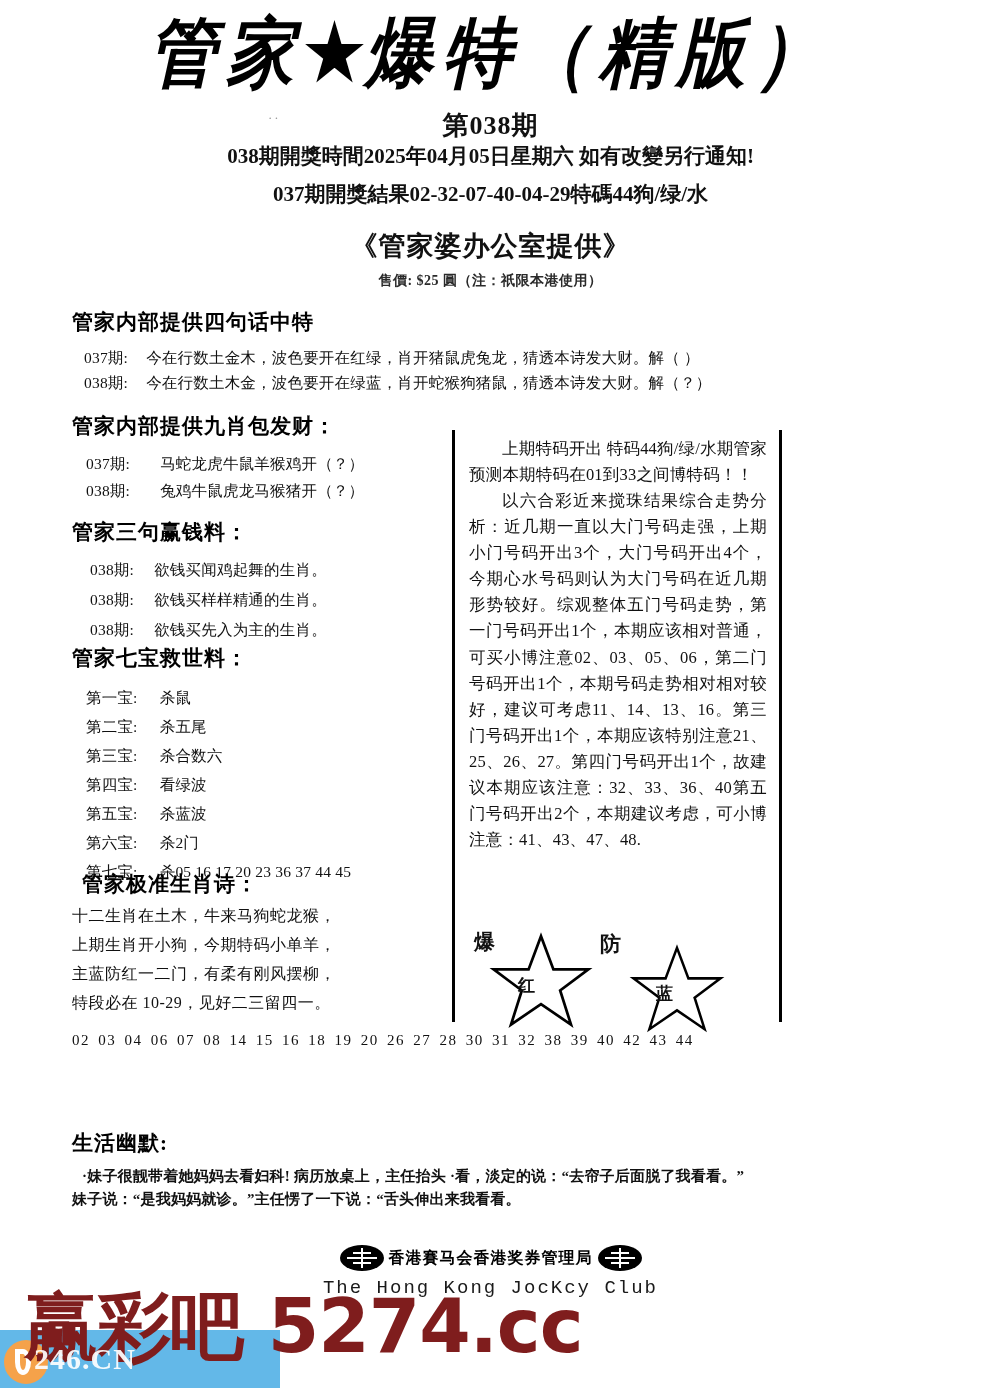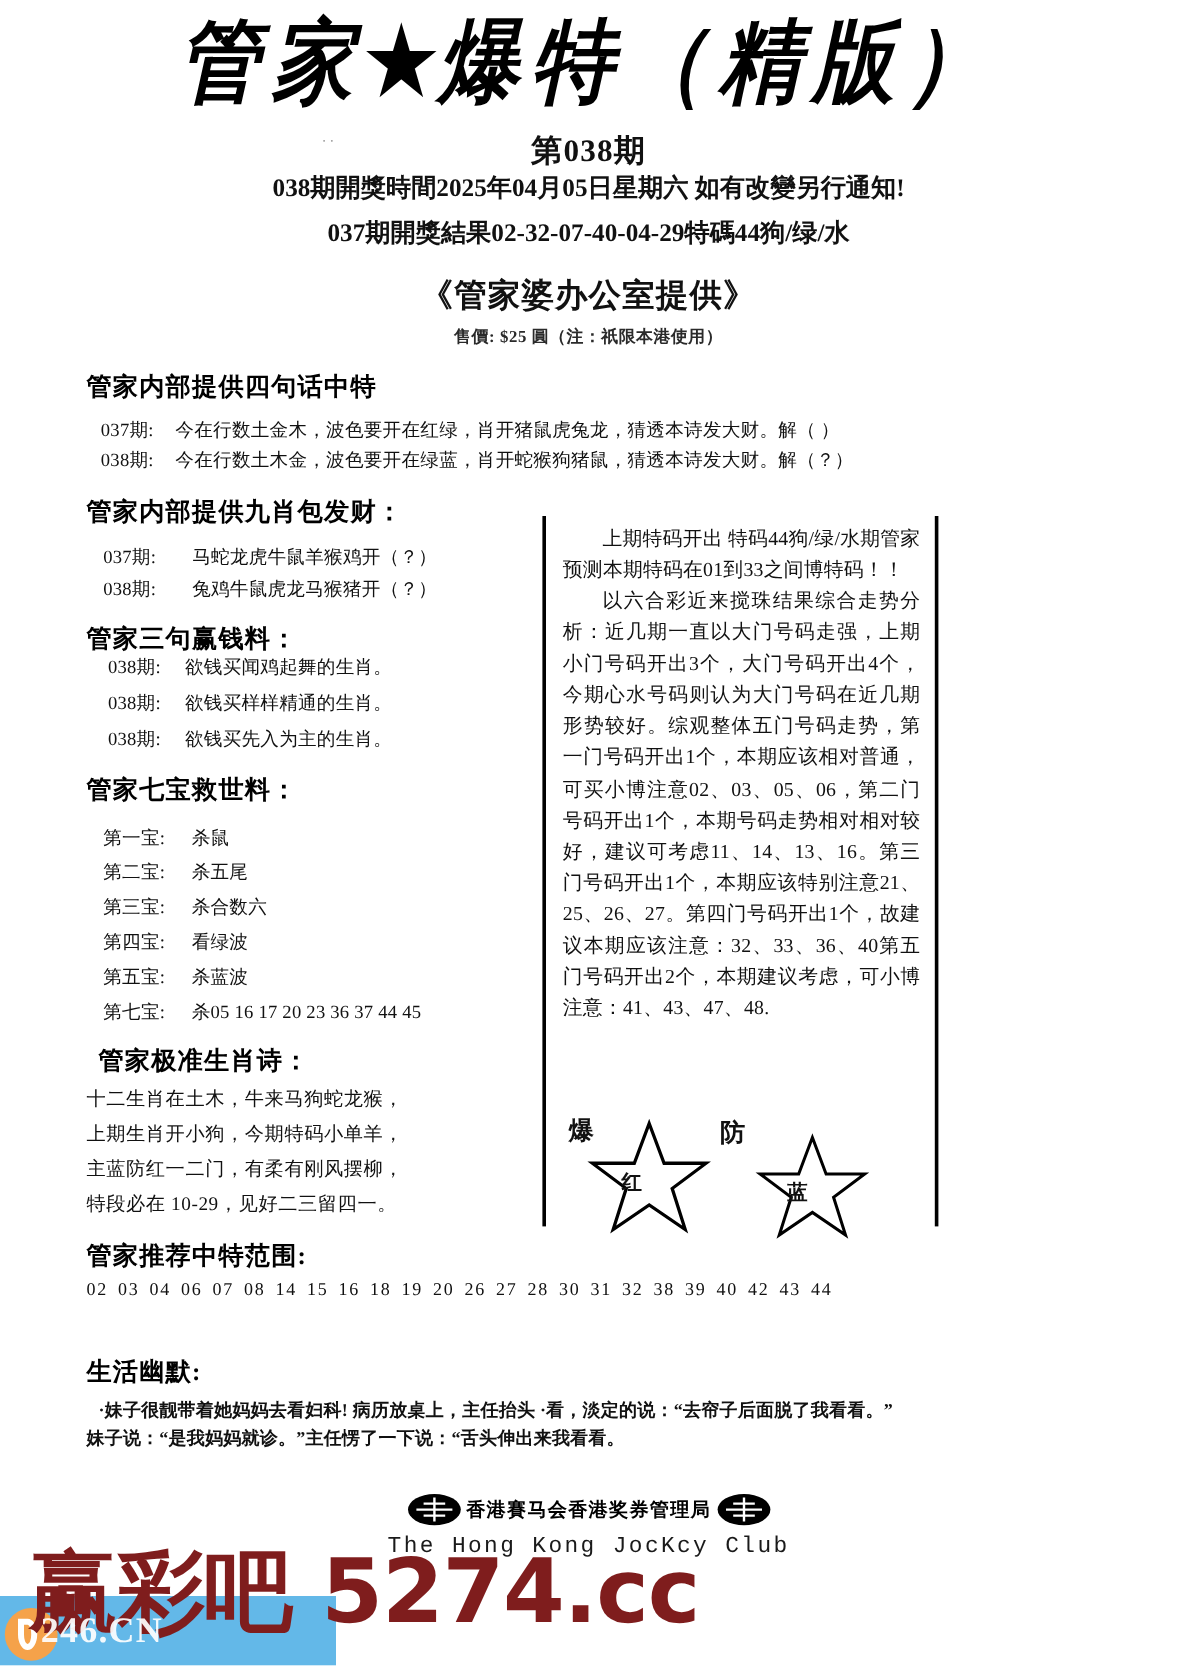--- a/index.html
+++ b/index.html
@@ -59,21 +59,21 @@
   #sec-four .h-sec{margin-bottom:12px;}
   #sec-four .row{margin:0 0 4px 12px;font-size:15.5px;}
   #sec-four .row .val{margin-left:14px;}
 
   #sec-nine{left:72px;top:412px;}
   #sec-nine .h-sec{margin-bottom:14px;}
   #sec-nine .row{margin:0 0 6px 14px;font-size:15.5px;}
   #sec-nine .row .val{margin-left:26px;}
 
   #sec-three{left:72px;top:518px;}
-  #sec-three .h-sec{}
+  #sec-three .h-sec{margin-bottom:14px;}
   #sec-three .row{margin:0 0 9px 18px;font-size:15.5px;}
   #sec-three .row .val{margin-left:16px;}
 
   #sec-seven{left:72px;top:644px;}
   #sec-seven .h-sec{margin-bottom:16px;}
   #sec-seven .row{margin:0 0 8px 14px;font-size:15.5px;}
   #sec-seven .row .val{margin-left:18px;}
 
   #sec-poem{left:72px;top:870px;}
   #sec-poem .h-sec{margin-bottom:8px;margin-left:10px;}
@@ -223,20 +223,24 @@
       <span class="lbl">第三宝:</span>
       <span class="val">杀合数六</span>
     </div>
     <div class="row">
       <span class="lbl">第四宝:</span>
       <span class="val">看绿波</span>
     </div>
     <div class="row">
       <span class="lbl">第五宝:</span>
       <span class="val">杀蓝波</span>
+    </div>
+    <div class="row">
+      <span class="lbl">第六宝:</span>
+      <span class="val">杀2门</span>
     </div>
     <div class="row">
       <span class="lbl">第七宝:</span>
       <span class="val">杀05  16  17  20  23  36  37  44  45</span>
     </div>
   </div>
 
   <div class="blk" id="sec-poem">
     <div class="h-sec">管家极准生肖诗：</div>
     <div class="line">十二生肖在土木，牛来马狗蛇龙猴，</div>
@@ -263,21 +267,20 @@
     <div class="star-wrap" style="left:140px;top:26px;">
       <svg width="142" height="92" viewBox="0 0 100 95">
         <polygon points="50,4 61.8,35.5 95,35.5 68.2,55.5 78.5,88 50,68.5 21.5,88 31.8,55.5 5,35.5 38.2,35.5" fill="none" stroke="#000" stroke-width="2.6" stroke-linejoin="miter"></polygon>
       </svg>
       <span class="star-lbl-out" style="left:-6px;top:-14px;">防</span>
       <span class="star-lbl-in" style="left:50px;top:38px;">蓝</span>
     </div>
   </div>
 
   <div class="blk" id="sec-range">
-    <div class="h-sec">管家推荐中特范围:</div>
     <div class="nums">02 03 04 06 07 08 14 15 16 18 19 20 26 27 28 30 31 32 38 39 40 42 43 44</div>
   </div>
 
   <div class="blk" id="sec-humor">
     <div class="h-sec">生活幽默:</div>
     <div class="line indent">·妹子很靓带着她妈妈去看妇科!  病历放桌上，主任抬头 ·看，淡定的说：“去帘子后面脱了我看看。”</div>
     <div class="line">妹子说：“是我妈妈就诊。”主任愣了一下说：“舌头伸出来我看看。</div>
   </div>
 
   <div class="footer">

